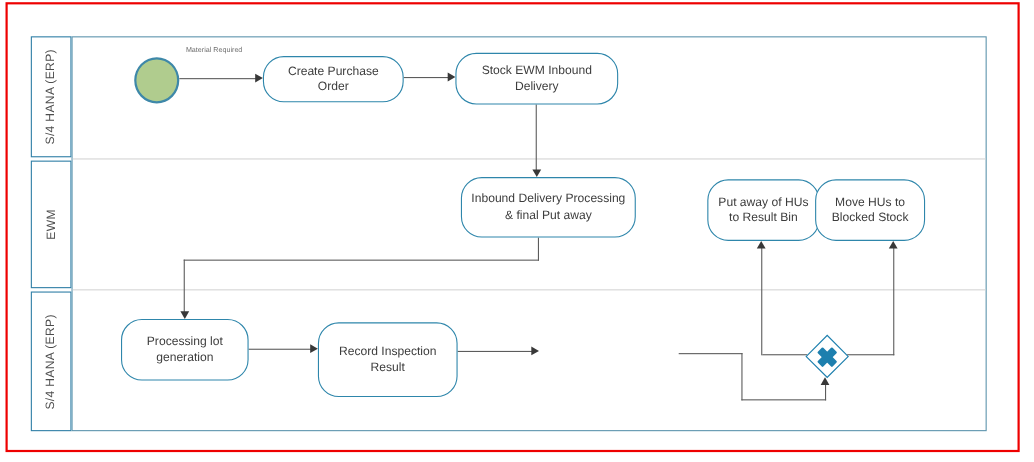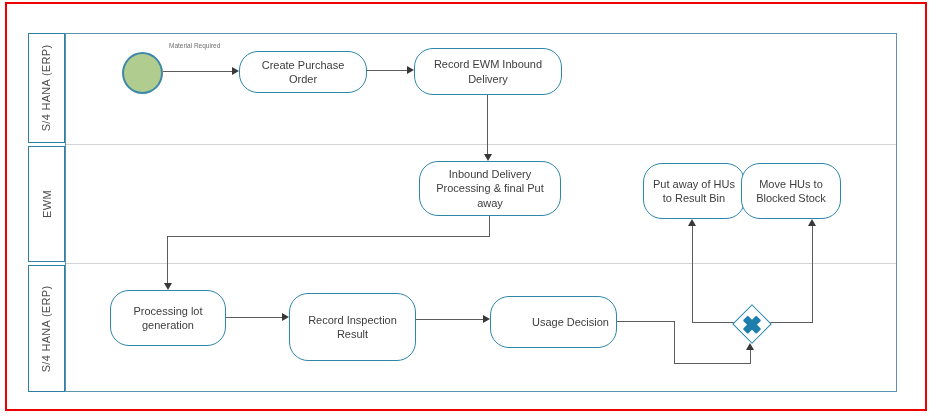--- a/index.html
+++ b/index.html
@@ -23,21 +23,21 @@
   }
   .content-area {
     position:absolute; left:65px; top:33px; width:832px; height:359px;
     border:1px solid #5d94ad; box-sizing:border-box; background:#fff;
   }
   .lane-divider { position:absolute; left:66px; width:830px; height:1px; background:#d4d4d4; }
 
   
   .task {
     position:absolute; background:#fff; border:1.5px solid #2e86ab; border-radius:19px;
-    display:flex; align-items:center; justify-content:flex-end; text-align:center;
+    display:flex; align-items:center; justify-content:flex-start; text-align:center;
     font-size:11px; color:#3d3d3d; line-height:1.3; padding:2px 7px;
     box-sizing:border-box; z-index:3;
   }
   .start-event {
     position:absolute; left:122px; top:52px; width:41px; height:42px;
     border-radius:50%; background:#b0cc8e; border:2px solid #3e88a9;
     box-sizing:border-box; z-index:3;
   }
   .gateway {
     position:absolute; left:738px; top:310px; width:26px; height:26px;
@@ -54,21 +54,21 @@
   .edge.v { width:1.4px; }
   .arr { position:absolute; width:0; height:0; z-index:2; }
   .arr.right { border-top:4px solid transparent; border-bottom:4px solid transparent; border-left:7px solid #383838; }
   .arr.down  { border-left:4px solid transparent; border-right:4px solid transparent; border-top:7px solid #383838; }
   .arr.up    { border-left:4px solid transparent; border-right:4px solid transparent; border-bottom:7px solid #383838; }
   .flow-label { position:absolute; font-size:6.5px; color:#6f6f6f; z-index:3; }
 
   
   #t-po      { left:239px; top:51px;  width:128px; height:42px; }
   #t-ewm     { left:414px; top:48px;  width:148px; height:47px; }
-  #t-proc    { left:419px; top:161px; width:142px; height:55px; }
+  #t-proc    { left:419px; top:161px; width:159px; height:55px; }
   #t-putaway { left:643px; top:163px; width:102px; height:56px; }
   #t-move    { left:741px; top:163px; width:100px; height:56px; }
   #t-insp    { left:110px; top:290px; width:116px; height:56px; }
   #t-rec     { left:289px; top:293px; width:127px; height:68px; }
   #t-ud      { left:490px; top:296px; width:127px; height:52px; }
 
   #lane1 { top:33px;  height:110px; }
   #lane2 { top:146px; height:116px; }
   #lane3 { top:265px; height:127px; }
 </style>
@@ -125,40 +125,37 @@
   <div class="edge h" style="left:768px; top:322px; width:45px;"></div>
   <div class="edge v" style="left:812px; top:225px; height:98px;"></div>
   <div class="arr up" style="left:808px; top:219px;"></div>
 
   <div class="start-event"></div>
 
   <div class="task" id="t-po">
     <span>Create Purchase Order</span>
   </div>
   <div class="task" id="t-ewm">
-    <span>Record EWM Inbound Delivery</span>
+    <span>Stock EWM Inbound Delivery</span>
   </div>
   <div class="task" id="t-proc">
     <span>Inbound Delivery Processing &amp; final Put away</span>
   </div>
   <div class="task" id="t-putaway">
     <span>Put away of HUs to Result Bin</span>
   </div>
   <div class="task" id="t-move">
     <span>Move HUs to Blocked Stock</span>
   </div>
   <div class="task" id="t-insp">
     <span>Processing lot generation</span>
   </div>
   <div class="task" id="t-rec">
     <span>Record Inspection Result</span>
   </div>
-  <div class="task" id="t-ud">
-    <span>Usage Decision</span>
-  </div>
 
   <div class="gateway">
     <div class="gw-bar h"></div>
     <div class="gw-bar v"></div>
   </div>
 
   <div class="red-frame"></div>
 </div>
 
 </body></html>

